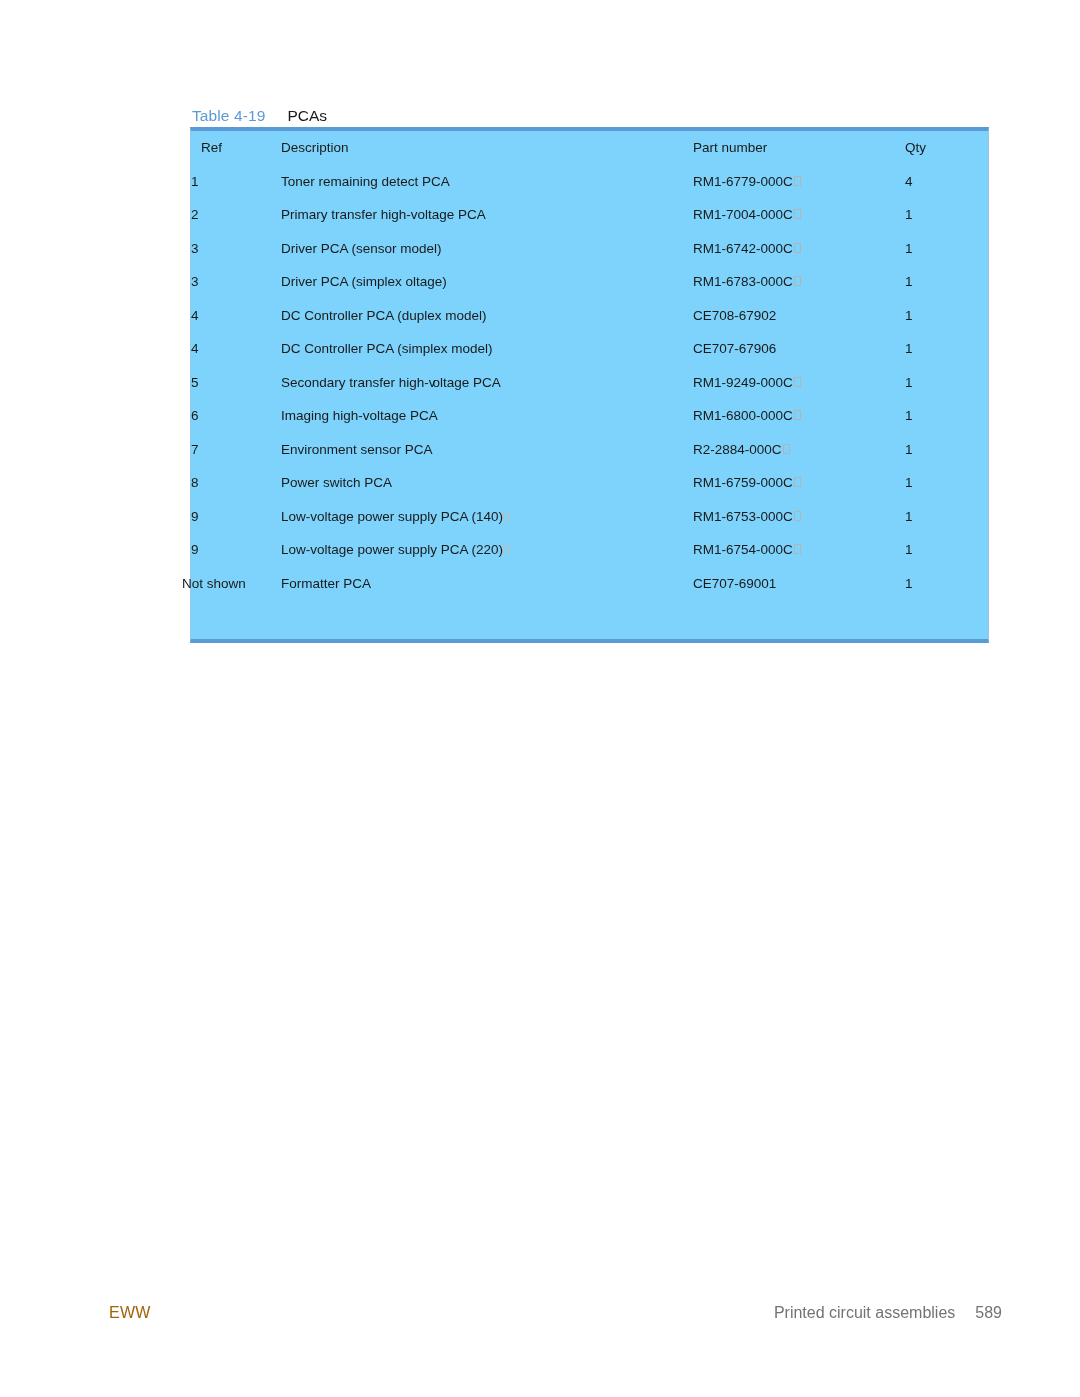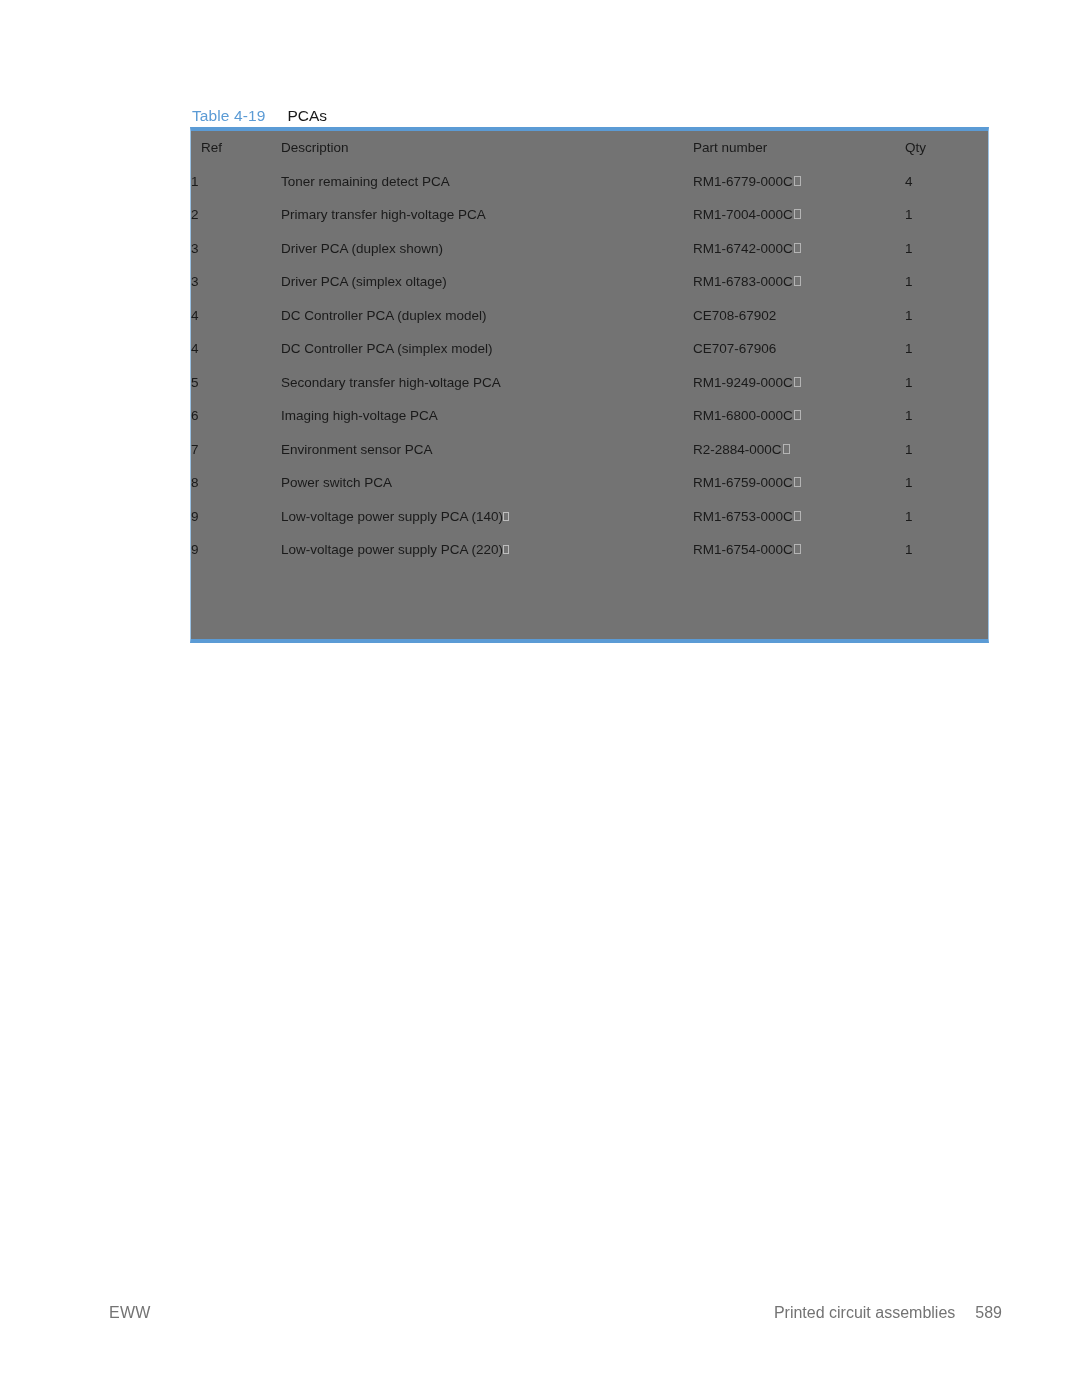--- a/index.html
+++ b/index.html
@@ -45,21 +45,21 @@
     position: absolute;
     left: 190px;
     top: 127px;
     width: 799px;
     height: 516px;
     box-sizing: border-box;
     border-top: 4px solid #5b9bd5;
     border-bottom: 4px solid #5b9bd5;
     border-left: 1px solid #9cc3e5;
     border-right: 1px solid #9cc3e5;
-    background: #737373;
+    background: #7dd3fc;
   }
 
   table.pca-table {
     border-collapse: collapse;
     width: 100%;
     table-layout: fixed;
     font-size: 13.5px;
     color: #1a1a1a;
   }
   table.pca-table th,
@@ -125,21 +125,21 @@
     left: 0;
     right: 0;
     top: 1304px;
     height: 26px;
   }
   .footer-left {
     position: absolute;
     left: 109px;
     top: 0;
     font-size: 16px;
-    color: #737373;
+    color: #a16207;
     letter-spacing: 0.3px;
   }
   .footer-right {
     position: absolute;
     right: 78px;
     top: 0;
     font-size: 16px;
     color: #737373;
     white-space: nowrap;
   }
@@ -178,21 +178,21 @@
             <td class="cell-qty"><span>4</span></td>
           </tr>
           <tr>
             <td class="cell-ref"><span>2</span></td>
             <td class="cell-desc"><span>Primary transfer high-voltage PCA</span></td>
             <td class="cell-part"><span>RM1-7004-000C</span><span class="tofu"></span></td>
             <td class="cell-qty"><span>1</span></td>
           </tr>
           <tr>
             <td class="cell-ref"><span>3</span></td>
-            <td class="cell-desc"><span>Driver PCA (duplex shown)</span></td>
+            <td class="cell-desc"><span>Driver PCA (sensor model)</span></td>
             <td class="cell-part"><span>RM1-6742-000C</span><span class="tofu"></span></td>
             <td class="cell-qty"><span>1</span></td>
           </tr>
           <tr>
             <td class="cell-ref"><span>3</span></td>
             <td class="cell-desc"><span>Driver PCA (simplex oltage)</span></td>
             <td class="cell-part"><span>RM1-6783-000C</span><span class="tofu"></span></td>
             <td class="cell-qty"><span>1</span></td>
           </tr>
           <tr>
@@ -234,20 +234,26 @@
           <tr>
             <td class="cell-ref"><span>9</span></td>
             <td class="cell-desc"><span>Low-voltage power supply PCA (140)</span><span class="tofu-inline"></span></td>
             <td class="cell-part"><span>RM1-6753-000C</span><span class="tofu"></span></td>
             <td class="cell-qty"><span>1</span></td>
           </tr>
           <tr>
             <td class="cell-ref"><span>9</span></td>
             <td class="cell-desc"><span>Low-voltage power supply PCA (220)</span><span class="tofu-inline"></span></td>
             <td class="cell-part"><span>RM1-6754-000C</span><span class="tofu"></span></td>
+            <td class="cell-qty"><span>1</span></td>
+          </tr>
+          <tr>
+            <td class="cell-ref"><span class="ref-notshown">Not shown</span></td>
+            <td class="cell-desc"><span>Formatter PCA</span></td>
+            <td class="cell-part"><span>CE707-69001</span></td>
             <td class="cell-qty"><span>1</span></td>
           </tr>
         </tbody>
     </table>
   </div>
 
   <div class="footer">
     <div class="footer-left">EWW</div>
     <div class="footer-right">
       <span>Printed circuit assemblies</span><span class="footer-pagenum">589</span>

